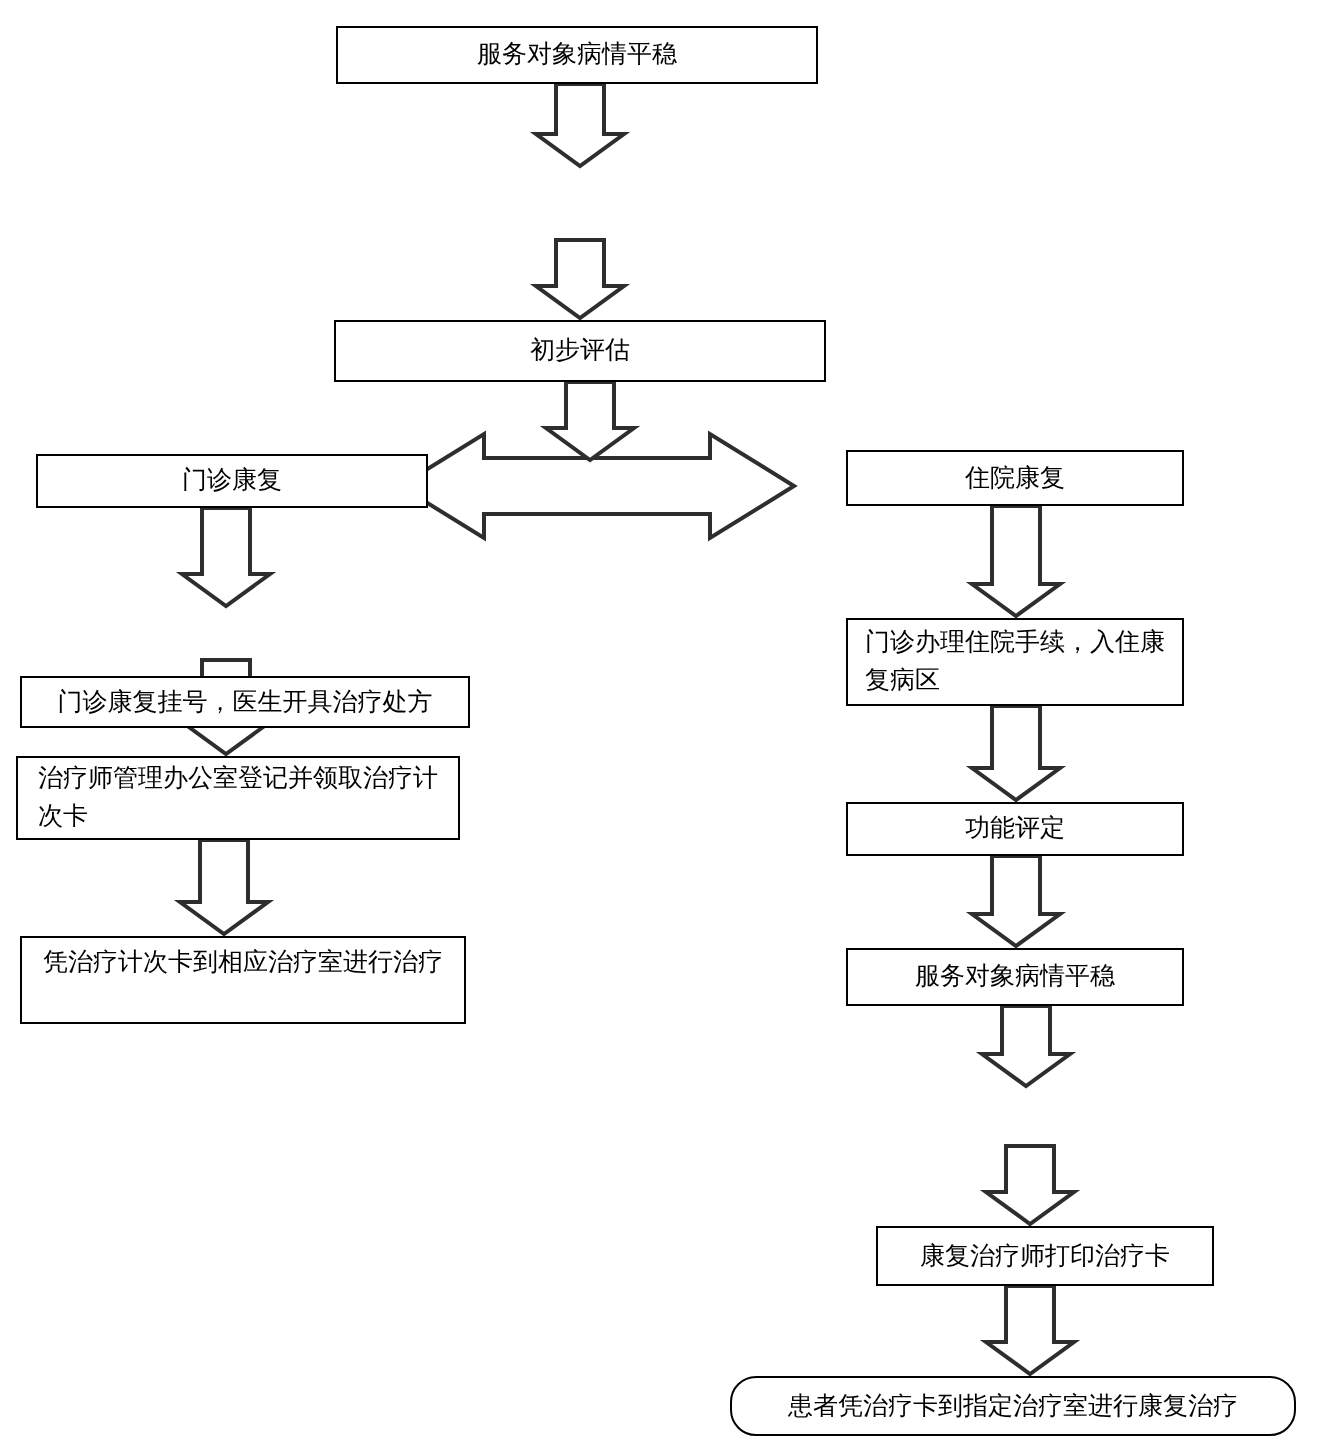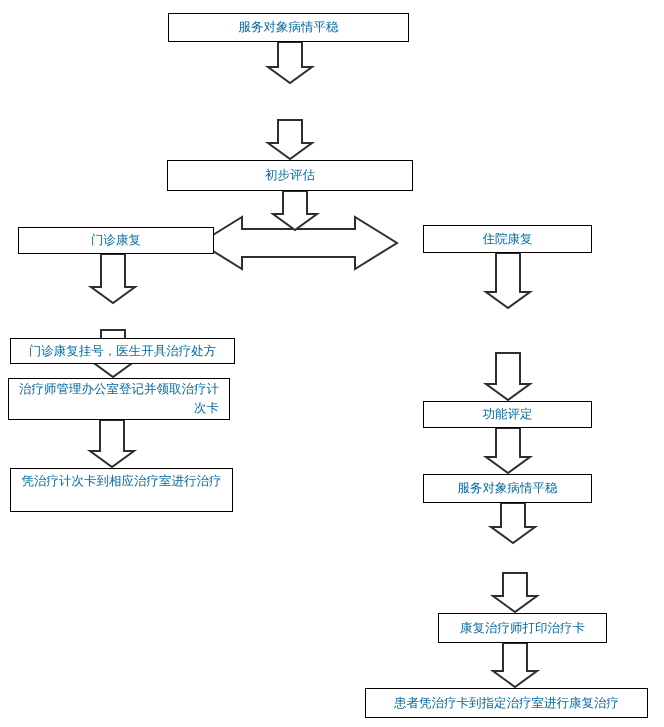--- a/index.html
+++ b/index.html
@@ -21,25 +21,25 @@
     fill: #ffffff;
     stroke: #2e2e2e;
     stroke-width: 2;
     stroke-linejoin: miter;
   }
   .node {
     position: absolute;
     box-sizing: border-box;
     border: 1px solid #000000;
     background: #ffffff;
-    color: #0369a1;
+    color: #000000;
     display: flex;
     align-items: center;
     justify-content: center;
-    text-align: right;
+    text-align: left;
     font-size: 12.5px;
     line-height: 1.5;
     white-space: pre;
   }
   .node.top {
     align-items: flex-start;
     padding-top: 3px;
   }
 </style>
 </head>
@@ -70,18 +70,20 @@
   <div class="node" style="left:168px; top:13px;  width:241px; height:29px;">服务对象病情平稳</div>
   <div class="node" style="left:167px; top:160px; width:246px; height:31px;">初步评估</div>
 
   <div class="node" style="left:18px;  top:227px; width:196px; height:27px;">门诊康复</div>
   <div class="node" style="left:10px;  top:304px; width:225px; height:26px;margin-top:34px;">门诊康复挂号，医生开具治疗处方</div>
   <div class="node" style="left:8px;   top:378px; width:222px; height:42px;">治疗师管理办公室登记并领取治疗计
 次卡</div>
   <div class="node top" style="left:10px; top:468px; width:223px; height:44px;">凭治疗计次卡到相应治疗室进行治疗</div>
 
   <div class="node" style="left:423px; top:225px; width:169px; height:28px;">住院康复</div>
+  <div class="node" style="left:423px; top:309px; width:169px; height:44px;">门诊办理住院手续，入住康
+复病区</div>
   <div class="node" style="left:423px; top:401px; width:169px; height:27px;">功能评定</div>
   <div class="node" style="left:423px; top:474px; width:169px; height:29px;">服务对象病情平稳</div>
   <div class="node" style="left:438px; top:613px; width:169px; height:30px;">康复治疗师打印治疗卡</div>
-  <div class="node" style="left:365px; top:688px; width:283px; height:30px;">患者凭治疗卡到指定治疗室进行康复治疗</div>
+  <div class="node" style="left:365px; top:688px; width:283px; height:30px;border-radius:13px;">患者凭治疗卡到指定治疗室进行康复治疗</div>
 
 </div>
 
 </body></html>

